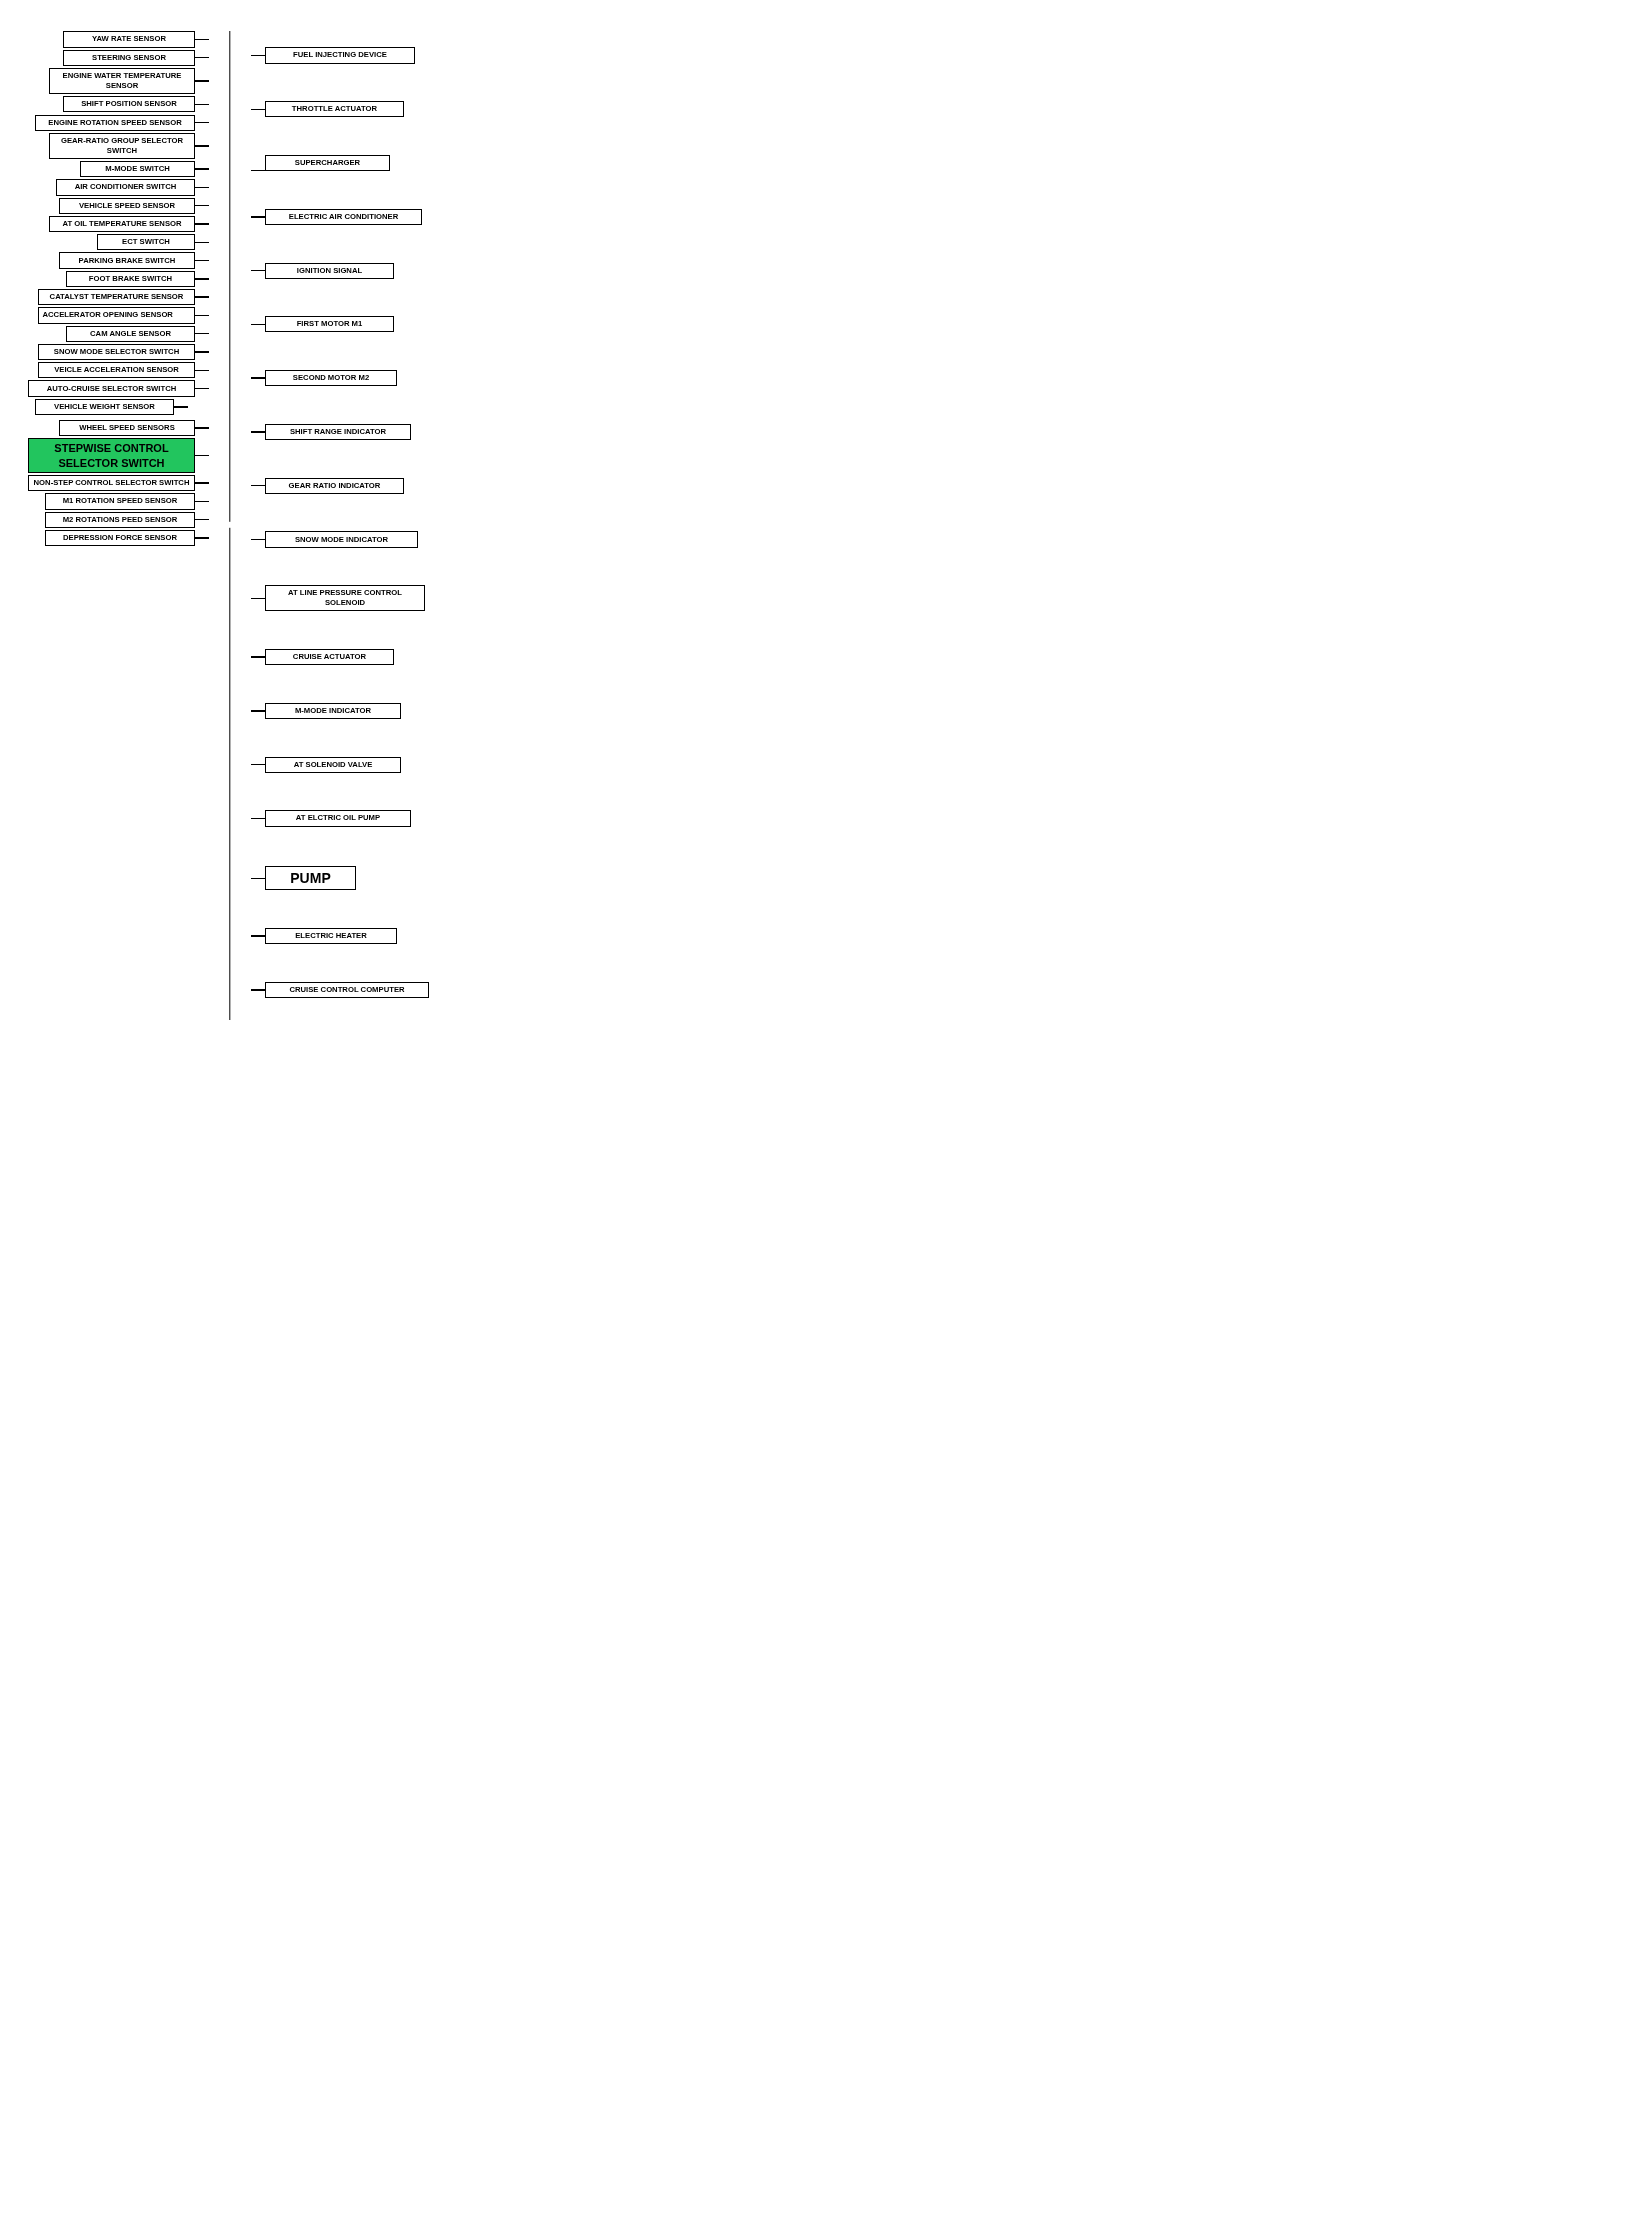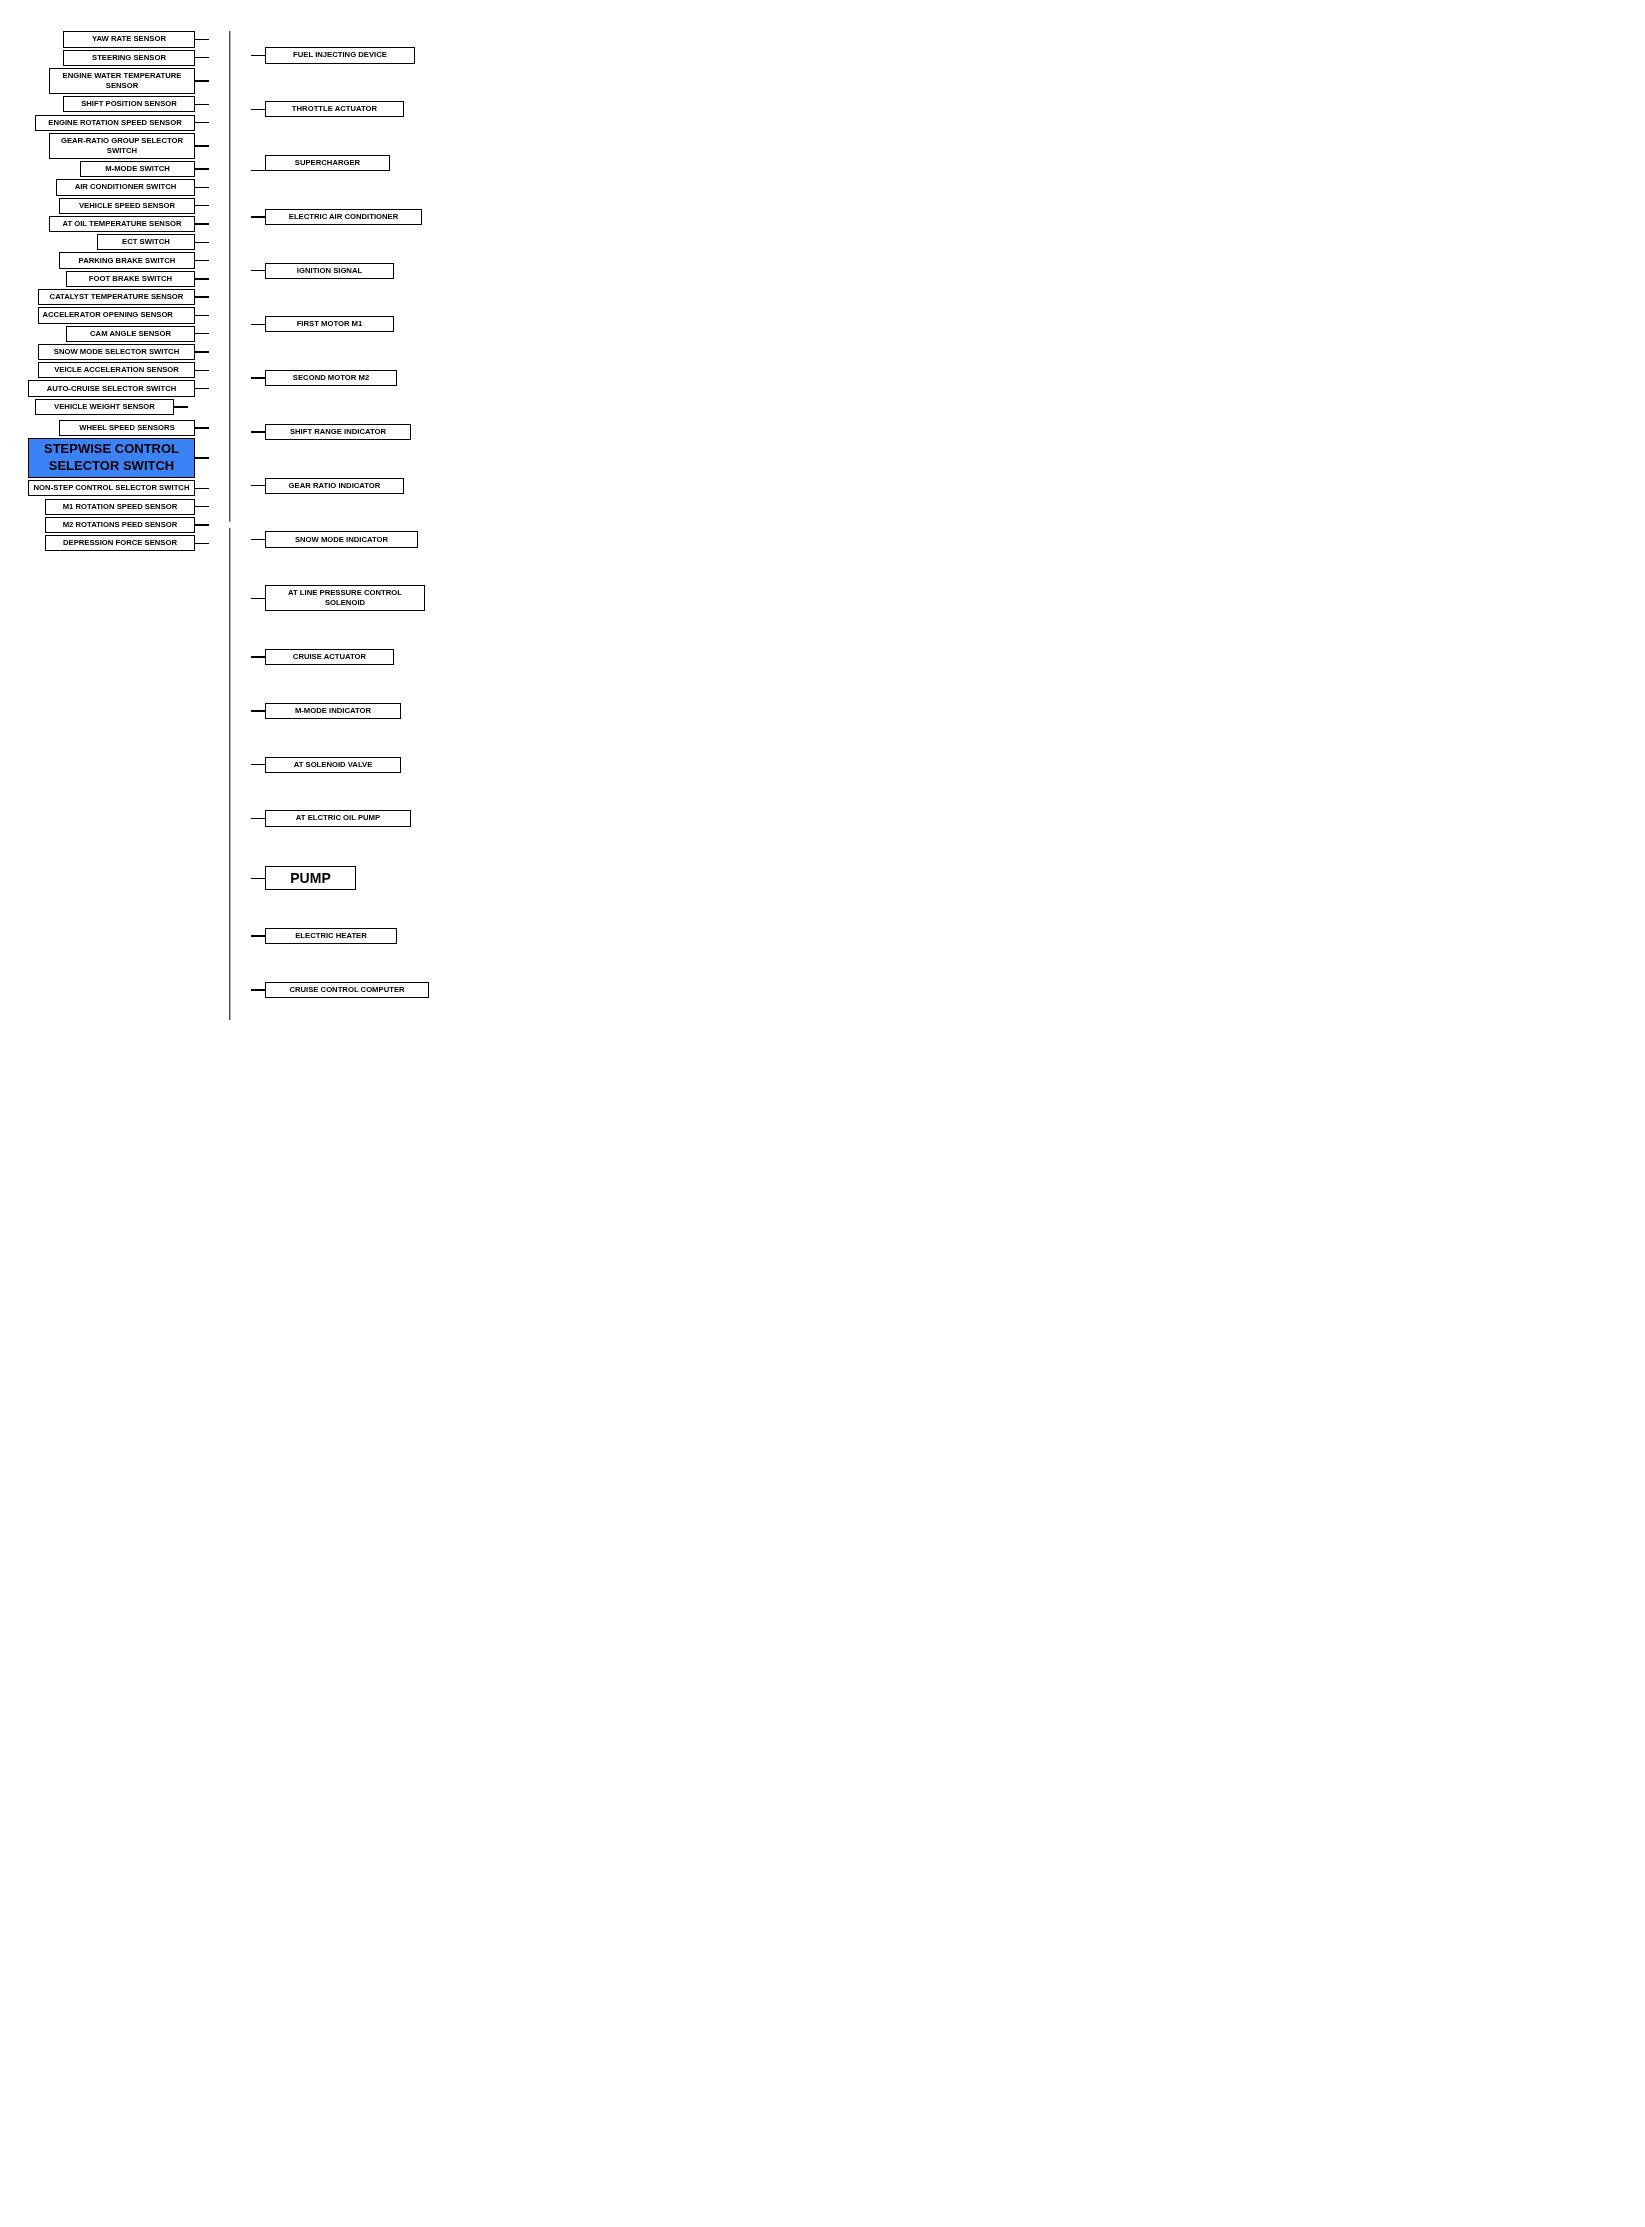--- a/index.html
+++ b/index.html
@@ -127,21 +127,21 @@
         </div>
         <div style="display: flex; align-items: center; justify-content: center; width: 100%; margin-bottom: 5px;">
           <div style="border: 1px solid rgb(0, 0, 0); padding: 2.1px 3.5px; text-align: center; font-size: 7.7px; font-weight: bold; background: rgb(255, 255, 255); width: 139px; line-height: 1.3;">VEHICLE WEIGHT SENSOR</div>
           <div style="height: 1.4px; background: rgb(0, 0, 0); width: 14px; flex-shrink: 0;"></div>
         </div>
         <div style="display: flex; align-items: center; justify-content: flex-end; width: 100%; margin-bottom: 2.1px;">
           <div style="border: 1px solid rgb(0, 0, 0); padding: 2.1px 3.5px; text-align: center; font-size: 7.7px; font-weight: bold; background: rgb(255, 255, 255); width: 136px; line-height: 1.3;">WHEEL SPEED SENSORS</div>
           <div style="height: 1.4px; background: rgb(0, 0, 0); width: 14px; flex-shrink: 0;"></div>
         </div>
         <div style="display: flex; align-items: center; justify-content: flex-end; width: 100%; margin-bottom: 2.1px;">
-          <div style="border: 1px solid rgb(0, 0, 0); padding: 2.1px 3.5px; text-align: center; font-size: 13px; font-weight: bold; background: #3b82f6; width: 167px; line-height: 1.3;">STEPWISE CONTROL SELECTOR SWITCH</div>
+          <div style="border: 1px solid rgb(0, 0, 0); padding: 2.1px 3.5px; text-align: center; font-size: 11px; font-weight: bold; background: #22c55e; width: 167px; line-height: 1.3;">STEPWISE CONTROL SELECTOR SWITCH</div>
           <div style="height: 1.4px; background: rgb(0, 0, 0); width: 14px; flex-shrink: 0;"></div>
         </div>
         <div style="display: flex; align-items: center; justify-content: flex-end; width: 100%; margin-bottom: 2.1px;">
           <div style="border: 1px solid rgb(0, 0, 0); padding: 2.1px 3.5px; text-align: center; font-size: 7.7px; font-weight: bold; background: rgb(255, 255, 255); width: 167px; line-height: 1.3;">NON-STEP CONTROL SELECTOR SWITCH</div>
           <div style="height: 1.4px; background: rgb(0, 0, 0); width: 14px; flex-shrink: 0;"></div>
         </div>
         <div style="display: flex; align-items: center; justify-content: flex-end; width: 100%; margin-bottom: 2.1px;">
           <div style="border: 1px solid rgb(0, 0, 0); padding: 2.1px 3.5px; text-align: center; font-size: 7.7px; font-weight: bold; background: rgb(255, 255, 255); width: 150px; line-height: 1.3;">M1 ROTATION SPEED SENSOR</div>
           <div style="height: 1.4px; background: rgb(0, 0, 0); width: 14px; flex-shrink: 0;"></div>
         </div>

